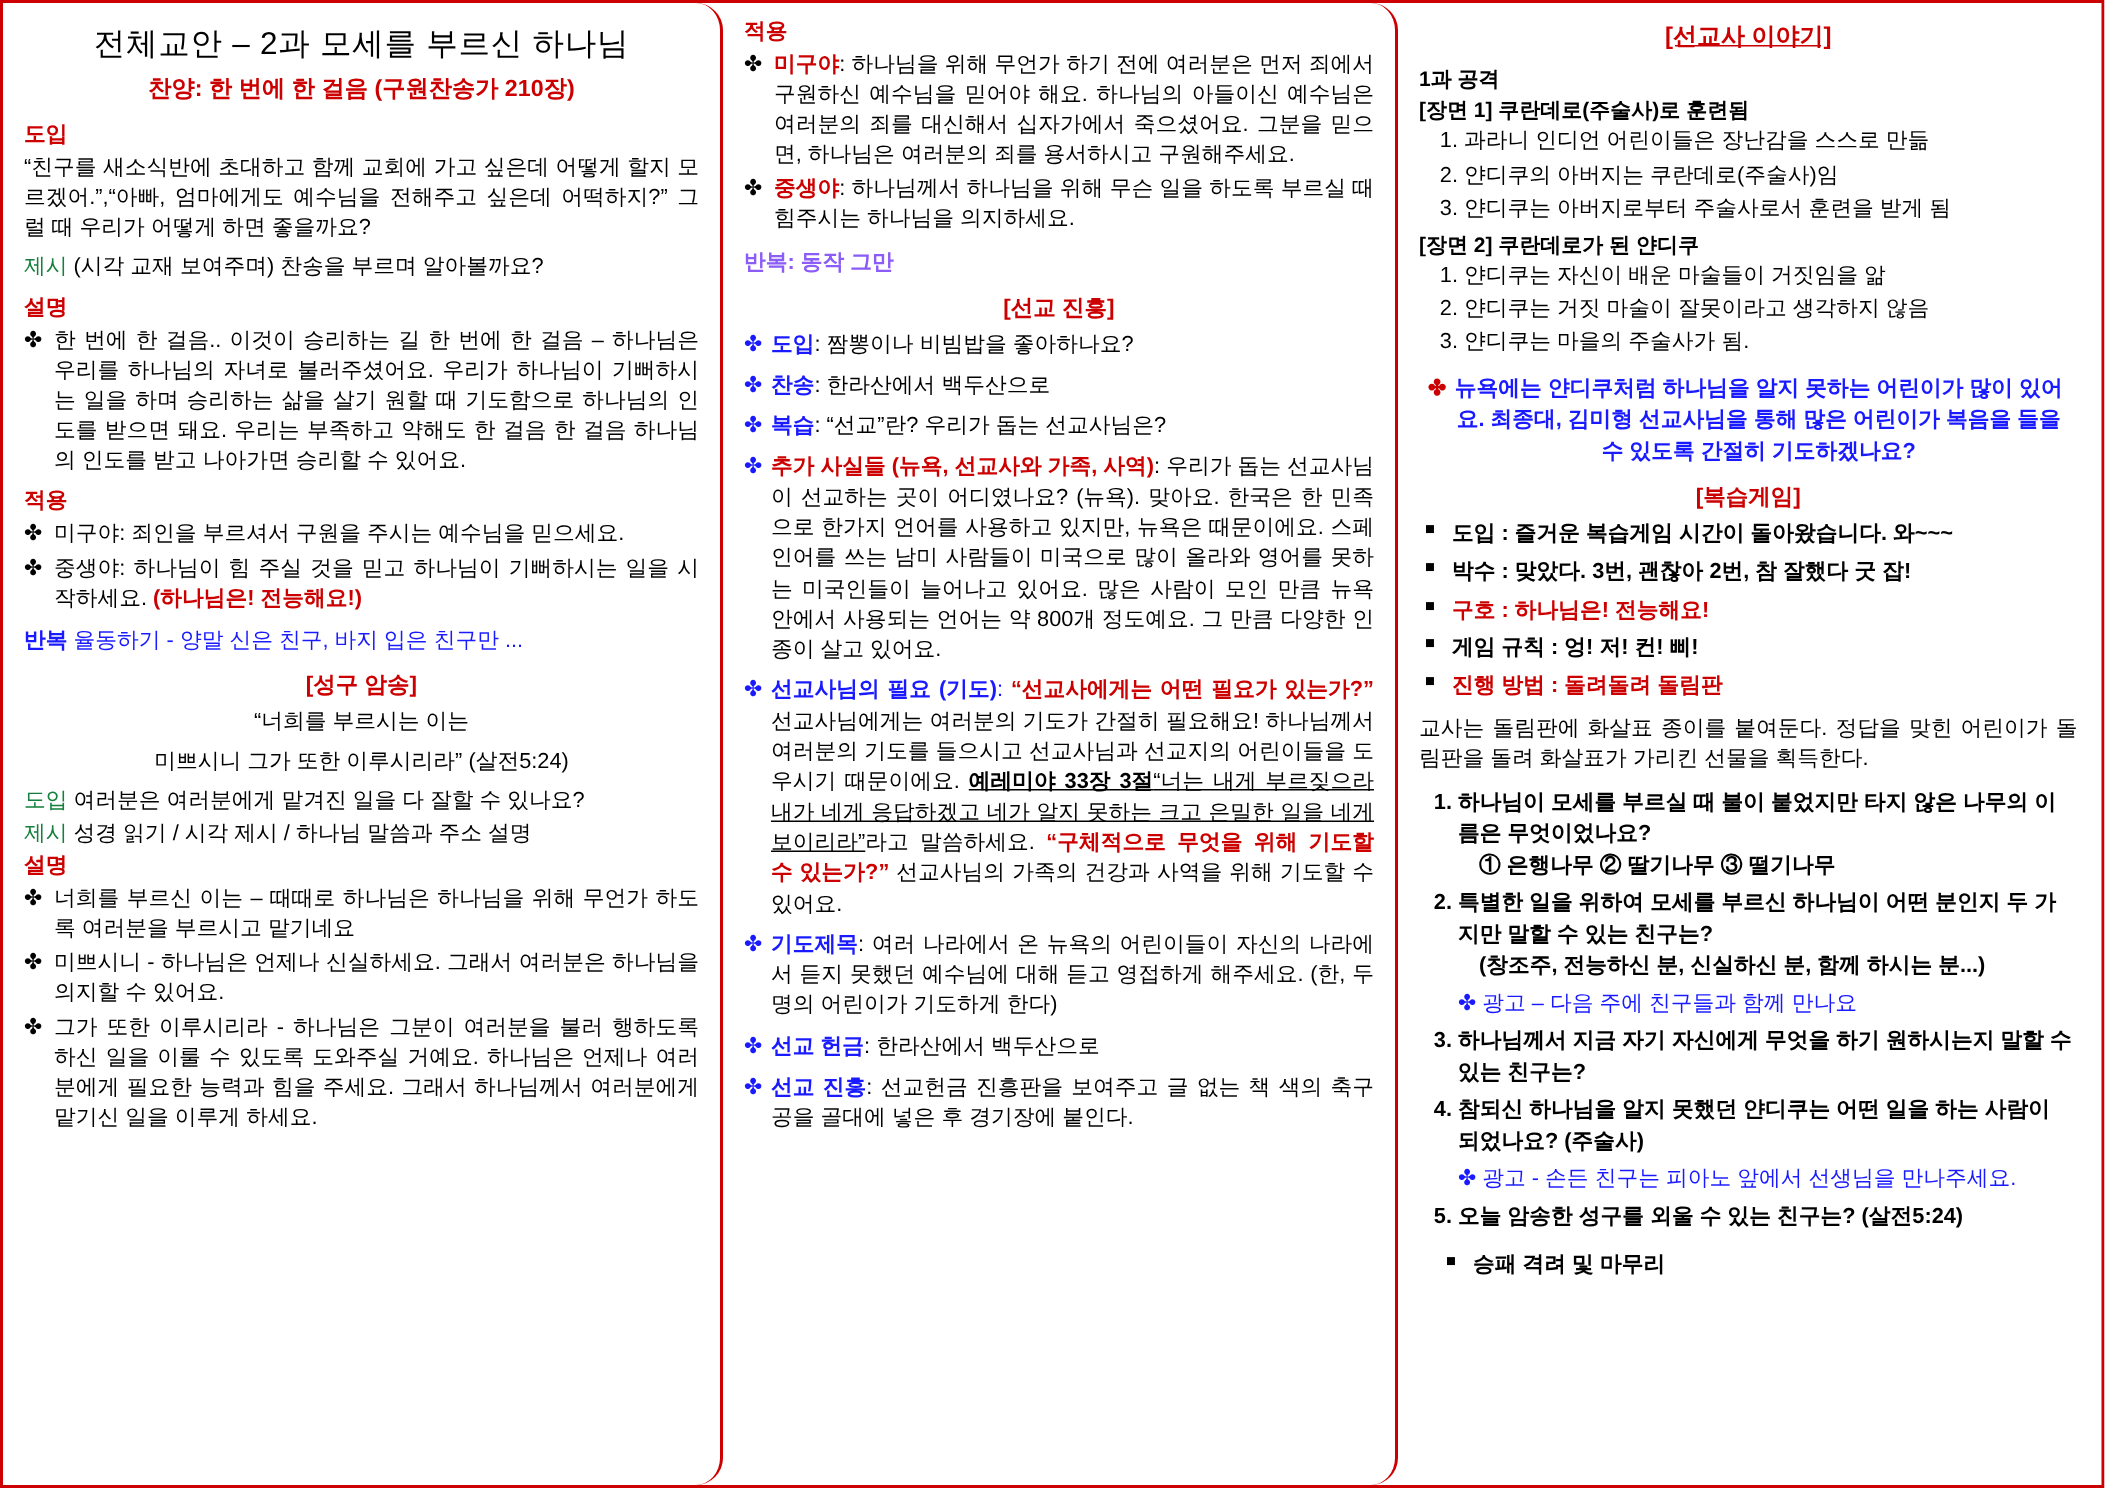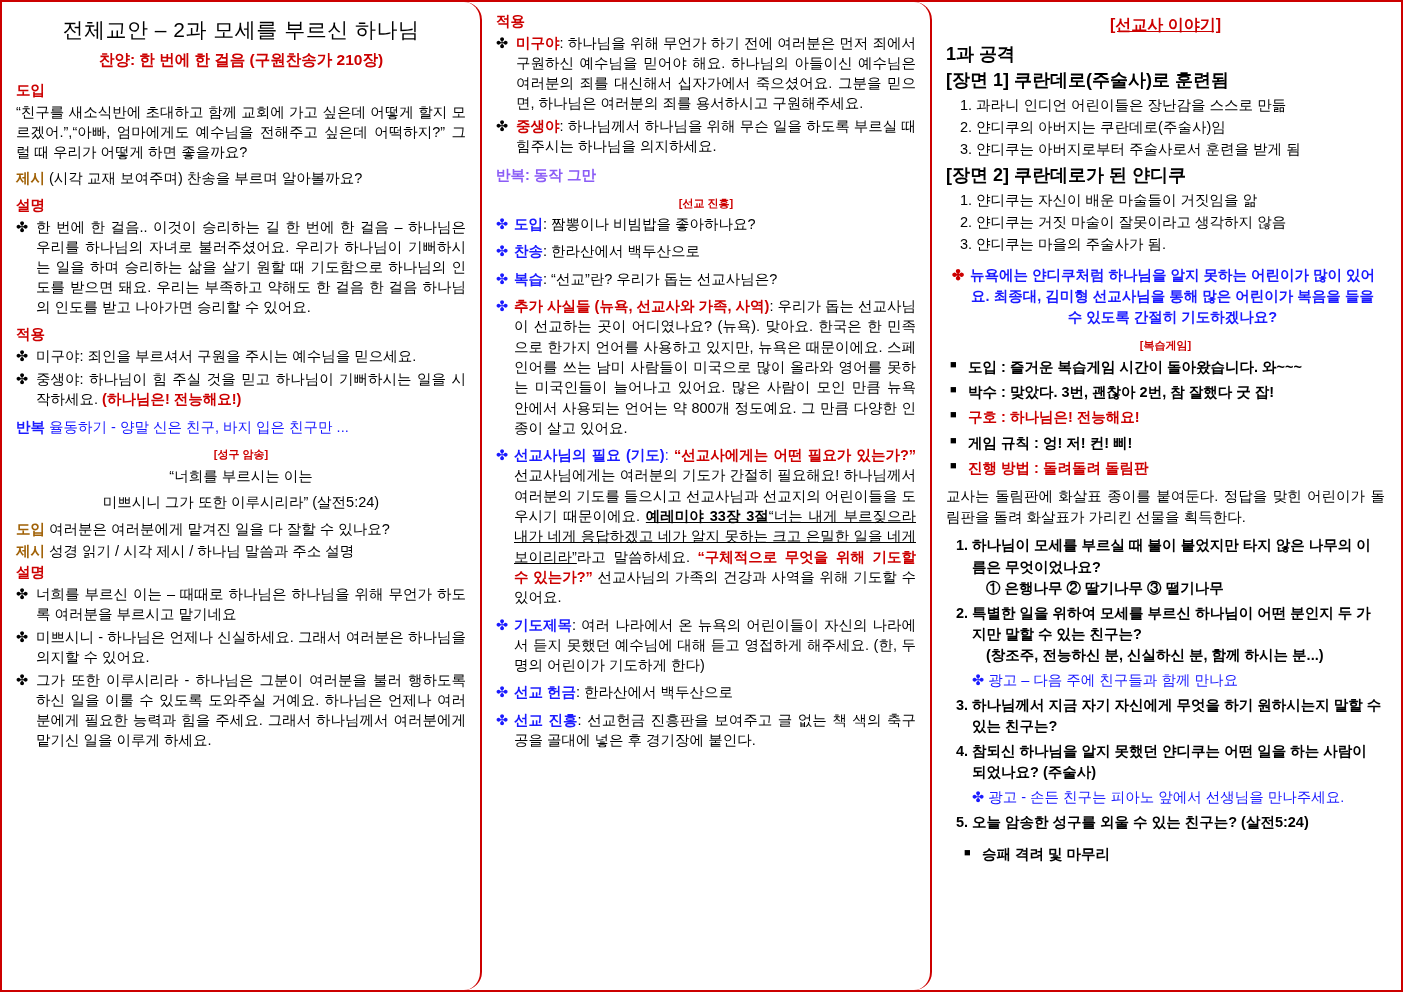--- a/index.html
+++ b/index.html
@@ -80,35 +80,35 @@
     top: 0;
   }
   .red { color: #cc0000; }
   .blue { color: #1a1aff; }
   .bold { font-weight: bold; }
   .u { text-decoration: underline; }
   .bracket-head {
     text-align: center;
     color: #cc0000;
     font-weight: bold;
-    font-size: 11px;
+    font-size: 15px;
     margin: 10px 0 4px 0;
   }
   .verse {
     text-align: center;
     font-size: 14.5px;
     line-height: 1.4;
     margin-bottom: 6px;
   }
   .lbl-line {
     font-size: 14.5px;
     margin: 2px 0;
     line-height: 1.38;
   }
-  .lbl { font-weight: bold; color: #a16207; }
+  .lbl { font-weight: normal; color: #15803d; }
   .lbl.blue { font-weight: bold; color: #1a1aff; }
 
   
   ul.star {
     list-style: none;
     margin: 4px 0 6px 0;
     padding: 0;
   }
   ul.star > li {
     position: relative;
@@ -129,21 +129,21 @@
   .c3-title {
     text-align: center;
     color: #cc0000;
     font-weight: bold;
     font-size: 16px;
     margin: 2px 0 8px 0;
     text-decoration: underline;
   }
   .c3-sub {
     font-weight: bold;
-    font-size: 18px;
+    font-size: 14px;
     margin: 2px 0;
   }
   ol.num {
     margin: 2px 0 4px 0;
     padding-left: 30px;
     font-size: 14.5px;
     line-height: 1.45;
   }
   ol.num > li { margin-bottom: 1px; }
   .note-blue {

